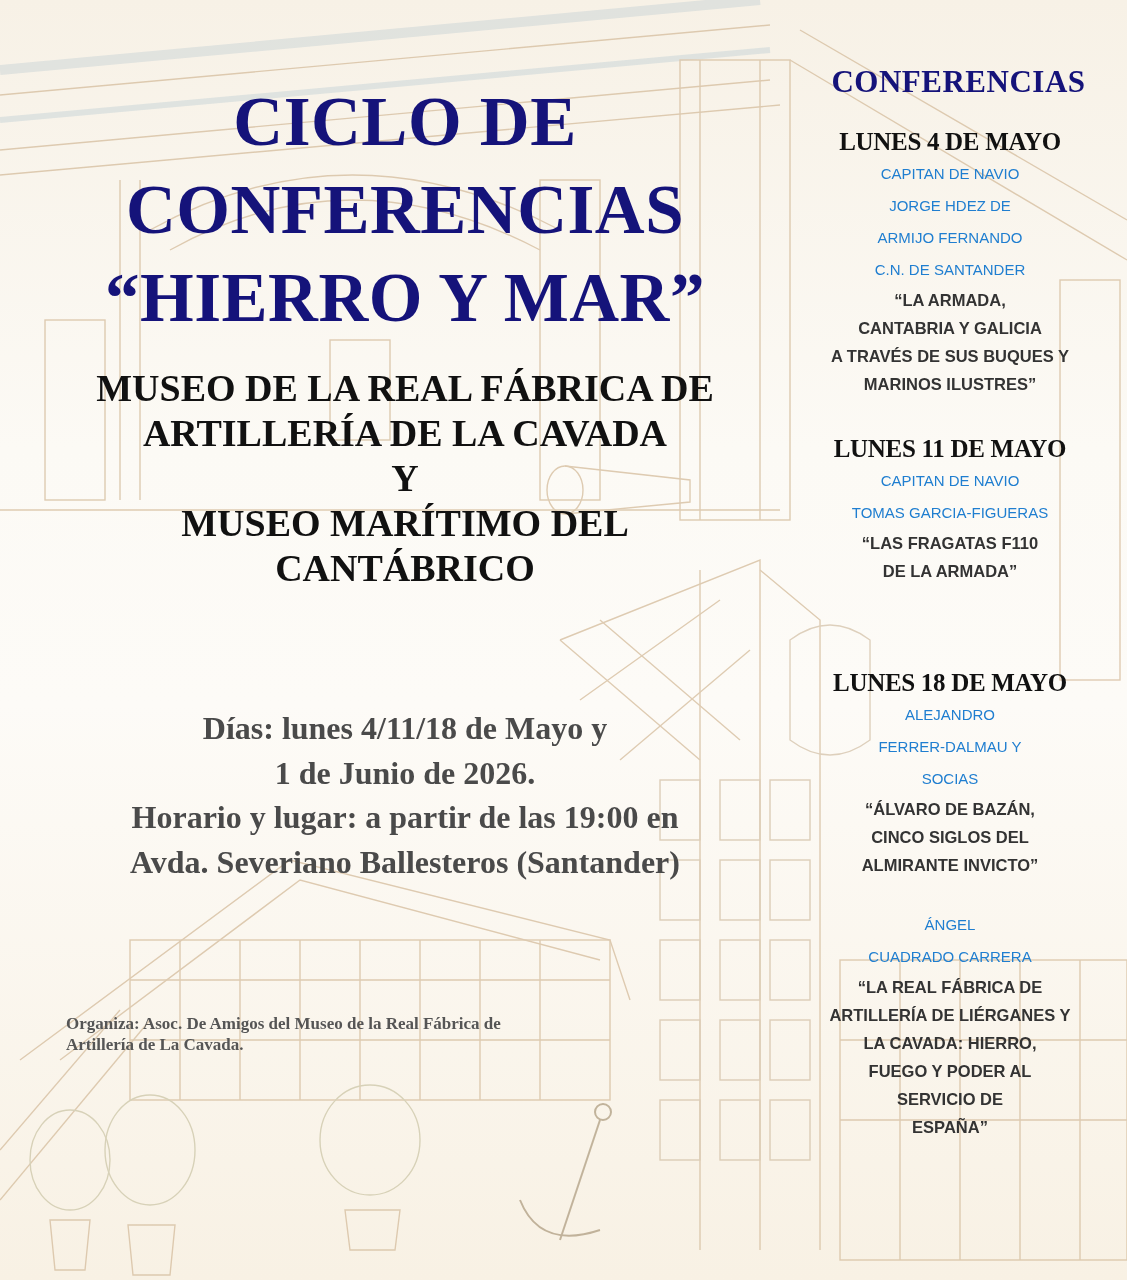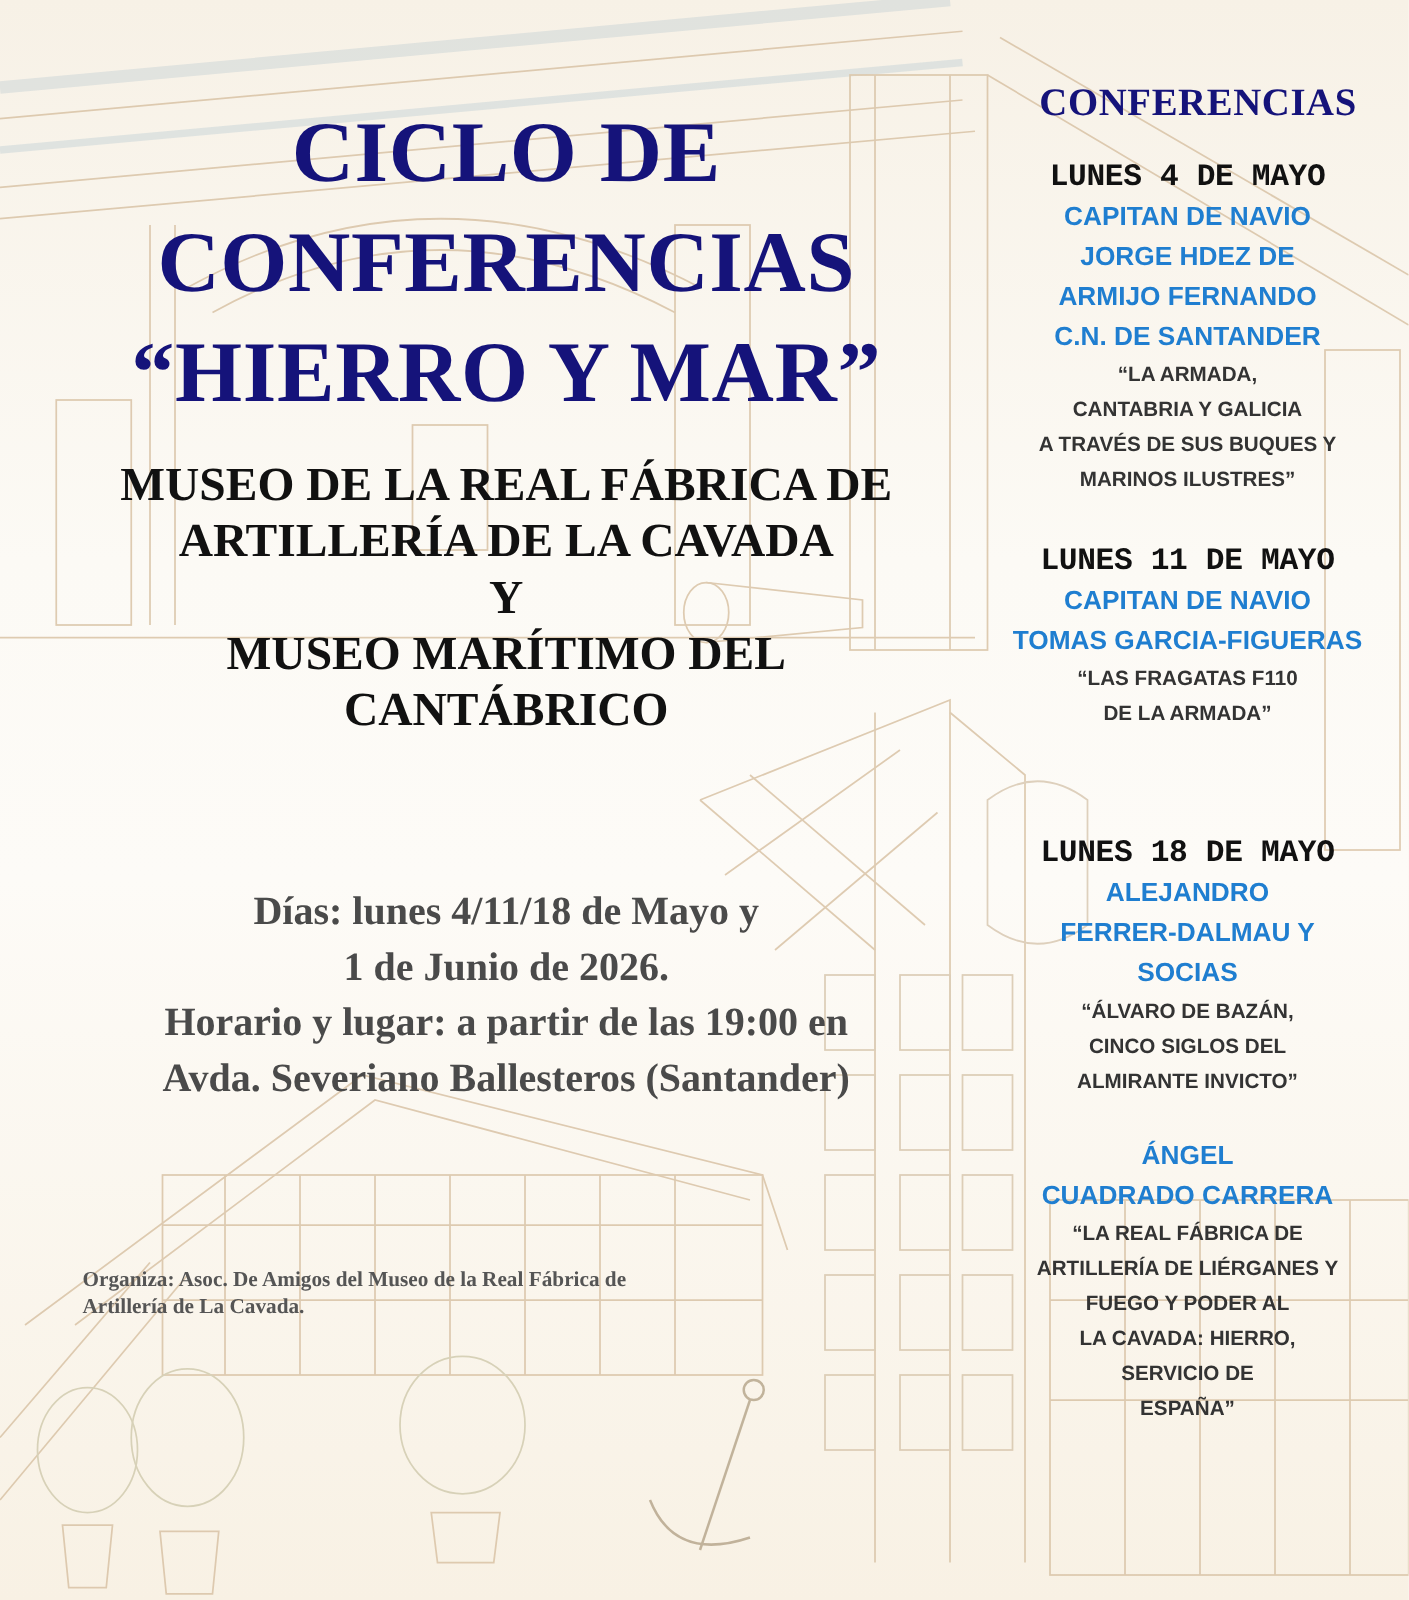--- a/index.html
+++ b/index.html
@@ -43,26 +43,26 @@
       font-size: 17px; line-height: 21px;
     }
     .right-col { position: absolute; left: 790px; top: 0; width: 337px; height: 1280px; }
     .conf-heading {
       position: absolute; left: 0; width: 337px; top: 64px; text-align: center;
       color: #15137a; font-family: "Liberation Serif", serif; font-weight: bold;
       font-size: 31px; letter-spacing: 0.5px;
     }
     .event { position: absolute; left: 0; width: 320px; text-align: center; }
     .event .date {
-      color: #111; font-family: Liberation Mono, monospace; font-weight: bold;
+      color: #111; font-family: Liberation Serif, serif; font-weight: bold;
       font-size: 25px; line-height: 32px; white-space: nowrap; letter-spacing: -0.3px; text-align: center;
     }
     .event .speaker {
-      color: #1f7ed0; font-family: "Liberation Sans", sans-serif; font-weight: bold;
-      font-size: 21px; line-height: 32px; white-space: nowrap;
+      color: #1f7ed0; font-family: "Liberation Sans", sans-serif; font-weight: normal;
+      font-size: 15px; line-height: 32px; white-space: nowrap;
     }
     .event .topic {
       color: #333; font-family: "Liberation Sans", sans-serif; font-weight: bold;
       font-size: 16.5px; line-height: 28px; white-space: nowrap;
     }
   </style>
 </head>
 <body>
 
 <div class="poster">
@@ -219,19 +219,19 @@
       <div class="topic">“ÁLVARO DE BAZÁN,</div>
       <div class="topic">CINCO SIGLOS DEL</div>
       <div class="topic">ALMIRANTE INVICTO”</div>
     </div>
 
     <div class="event" style="top:909px;">
       <div class="speaker">ÁNGEL</div>
       <div class="speaker">CUADRADO CARRERA</div>
       <div class="topic">“LA REAL FÁBRICA DE</div>
       <div class="topic">ARTILLERÍA DE LIÉRGANES Y</div>
+      <div class="topic">LA CAVADA:  HIERRO,</div>
       <div class="topic">FUEGO  Y PODER AL</div>
-      <div class="topic">LA CAVADA:  HIERRO,</div>
       <div class="topic">SERVICIO DE</div>
       <div class="topic">ESPAÑA”</div>
     </div>
   </div>
 </div>
 
 </body></html>

